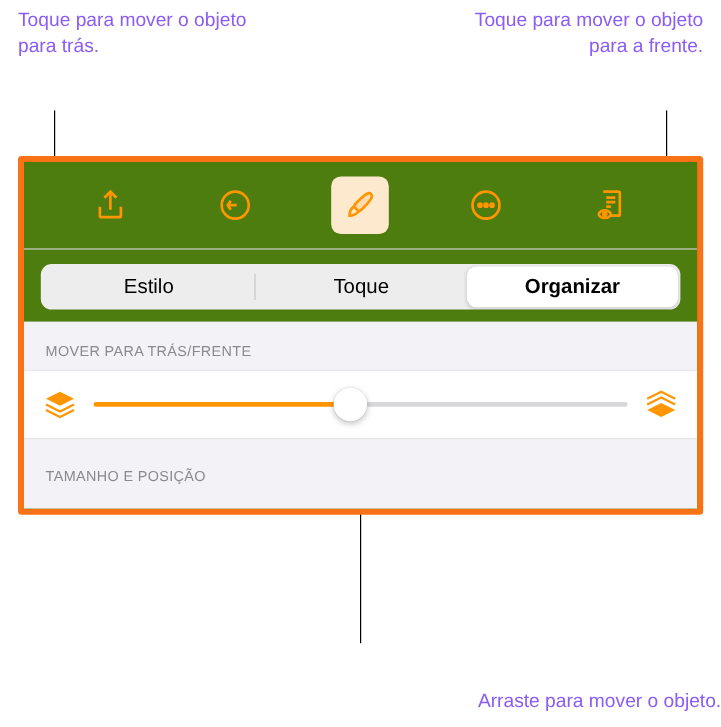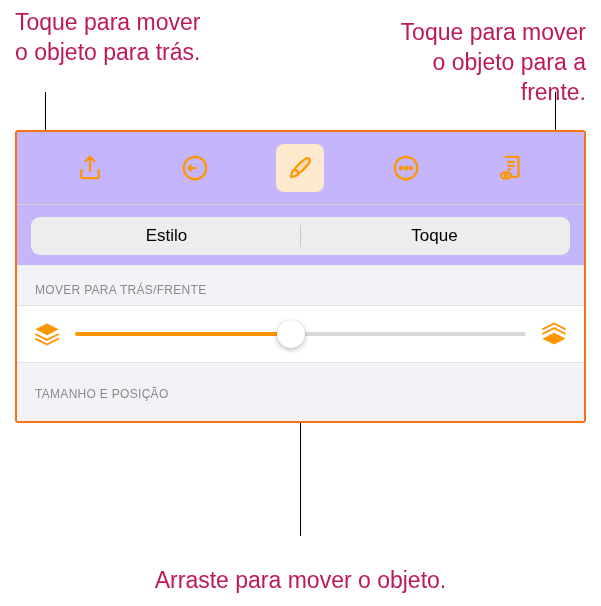--- a/index.html
+++ b/index.html
@@ -9,40 +9,40 @@
     }
     body {
       font-family: -apple-system, BlinkMacSystemFont, "Helvetica Neue", sans-serif;
       width: 601px;
       height: 606px;
       background: #fff;
       position: relative;
     }
     .callout {
       position: absolute;
-      font-size: 23px;
+      font-size: 16px;
       line-height: 1.3;
-      color: #be185d;
+      color: #8b5cf6;
     }
     .callout-tl {
       top: 8px;
       left: 15px;
       width: 200px;
     }
     .callout-tr {
-      top: 18px;
+      top: 8px;
       right: 15px;
       width: 200px;
       text-align: right;
     }
     .callout-bottom {
       bottom: 10px;
       left: 0;
       right: 0;
-      text-align: center;
+      text-align: right;
     }
     .callout-line {
       position: absolute;
       background: #000;
     }
     .line-tl {
       left: 45px;
       top: 92px;
       width: 1px;
       height: 260px;
@@ -57,23 +57,23 @@
       left: 300px;
       top: 378px;
       width: 1px;
       height: 158px;
     }
     .phone-frame {
       position: absolute;
       top: 130px;
       left: 15px;
       right: 15px;
-      border: 2px solid #f97316;
+      border: 5px solid #f97316;
       border-radius: 3px;
-      background: #c4b5fd;
+      background: #4d7c0f;
       overflow: hidden;
     }
     .toolbar {
       display: flex;
       justify-content: space-around;
       align-items: center;
       padding: 12px 20px;
       border-bottom: 1px solid #d0d0d0;
     }
     .toolbar-btn {
@@ -232,20 +232,21 @@
         <ellipse cx="8" cy="18" rx="4" ry="2.5"></ellipse>
         <circle cx="8" cy="18" r="1" fill="#FF9500"></circle>
       </svg>
     </div>
   </div>
 
   <div class="segmented">
     <div class="segment">Estilo</div>
     <div class="segment-divider"></div>
     <div class="segment">Toque</div>
+    <div class="segment selected">Organizar</div>
   </div>
 
   <div class="panel">
     <div class="section-label">MOVER PARA TRÁS/FRENTE</div>
 
     <div class="slider-row">
       <div class="layer-btn">
         <svg viewBox="0 0 24 24" width="28" height="28">
           <polygon points="12,3 22,8 12,13 2,8" fill="#FF9500"></polygon>
           <polyline points="2,12 12,17 22,12" fill="none" stroke="#FF9500" stroke-width="1.6"></polyline>

